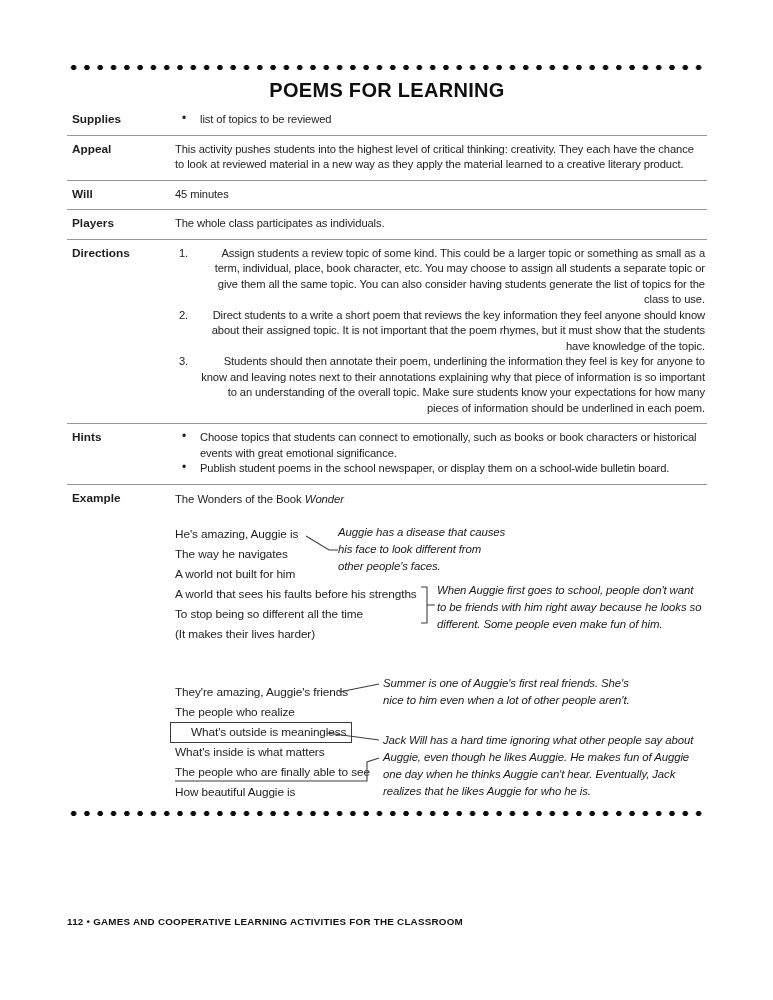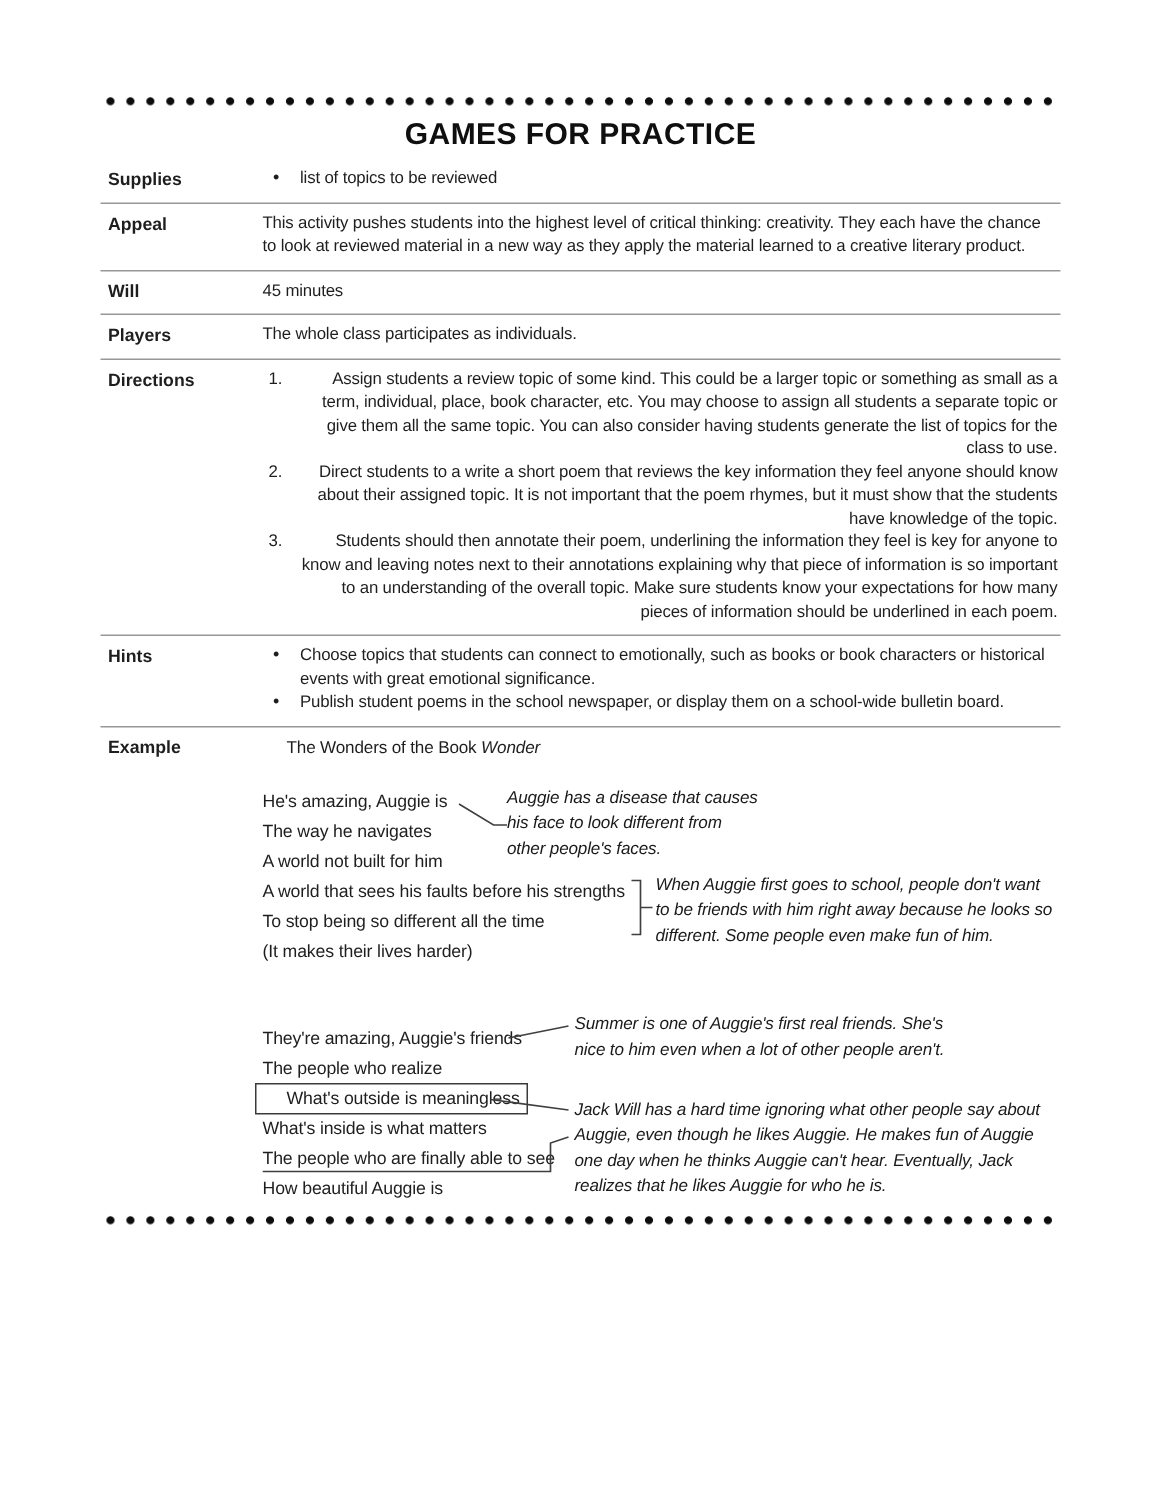--- a/index.html
+++ b/index.html
@@ -37,21 +37,21 @@
   .bullet-item { position:relative; padding-left:25px; }
   .bullet-item::before { content:"\2022"; position:absolute; left:7px; top:-1px; font-size:12px; }
 
   .num-item { display:grid; grid-template-columns:22px 1fr; padding-left:4px; }
   .num-item .num { }
   .num-item .txt { padding-right:2px;text-align:right; }
 
   
   .example-canvas { position:relative; height:318px; margin-top:1px; width:532px; }
   .ex { position:absolute; }
-  .poem-title { font-size:11.4px; left:16px; top:0; }
+  .poem-title { font-size:11.4px; left:0; top:0; }
   .poem-title .it { font-style:italic; }
   .stanza { left:0; font-size:11.8px; letter-spacing:-0.1px; }
   .poem-line { height:20px; line-height:20px; white-space:pre; }
   .boxed-inner {
     display:inline-block; line-height:14px; padding:2px 5px 3px 20px;
     border:1.2px solid #3a3a3a; margin-left:-5px;
   }
   .ann {
     font-style:italic; font-size:11.4px; line-height:17px;
     white-space:pre; letter-spacing:-0.1px; color:#1a1a1a;
@@ -65,21 +65,21 @@
   }
 </style>
 </head>
 <body>
 
 <div class="page">
   <div class="content">
 
     <div class="dotline"></div>
 
-    <div class="title">GAMES FOR PRACTICE</div>
+    <div class="title">POEMS FOR LEARNING</div>
 
     <div class="row">
       <div class="label">Supplies</div>
       <div class="cell">
         <div class="bullet-item"><span>list of topics to be reviewed</span></div>
       </div>
     </div>
 
     <div class="row">
       <div class="label">Appeal</div>
@@ -171,13 +171,14 @@
           </svg>
 
         </div>
       </div>
     </div>
 
     <div class="dotline"></div>
 
   </div>
 
+  <div class="footer">112 • GAMES AND COOPERATIVE LEARNING ACTIVITIES FOR THE CLASSROOM</div>
 </div>
 
 </body></html>

